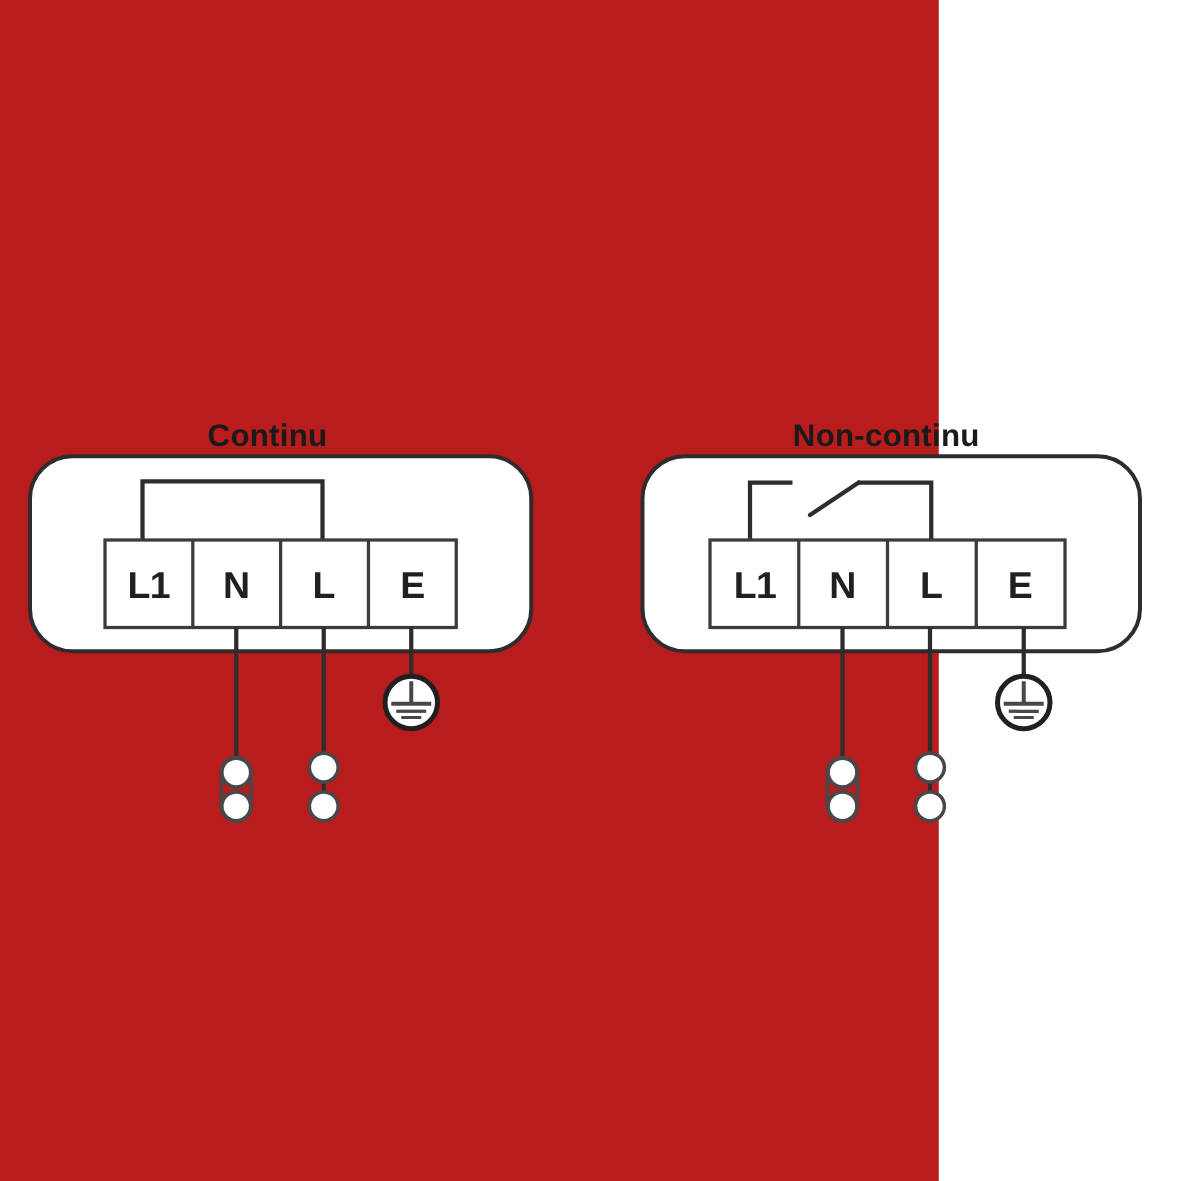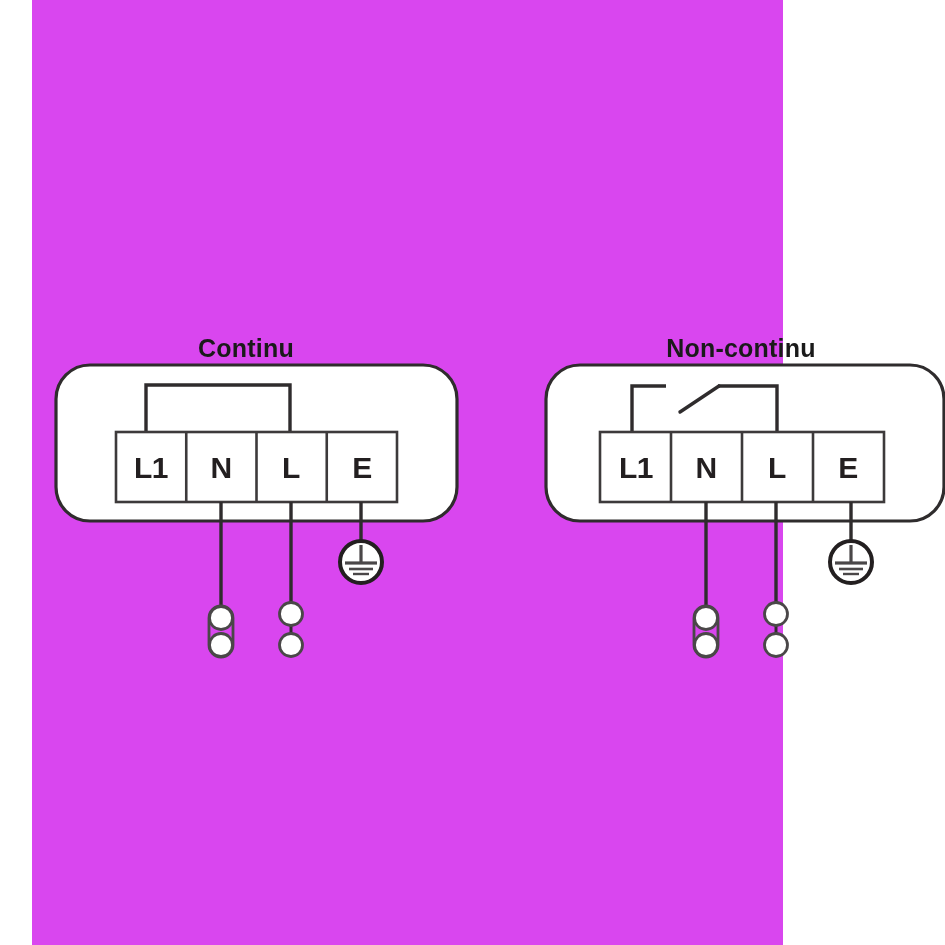--- a/index.html
+++ b/index.html
@@ -14,22 +14,21 @@
     font-family: "Liberation Sans", sans-serif;
     position: relative;
     overflow: hidden;
   }
   #stage {
     position: absolute;
     left: 0;
     top: 0;
     width: 751px;
     height: 945px;
-    background: #d946ef;
-    margin-left: 32px;
+    background: #b91c1c;
   }
   .diagram-svg {
     position: absolute;
     left: 0;
     top: 0;
     width: 945px;
     height: 945px;
     display: block;
   }
   .panel-title {

